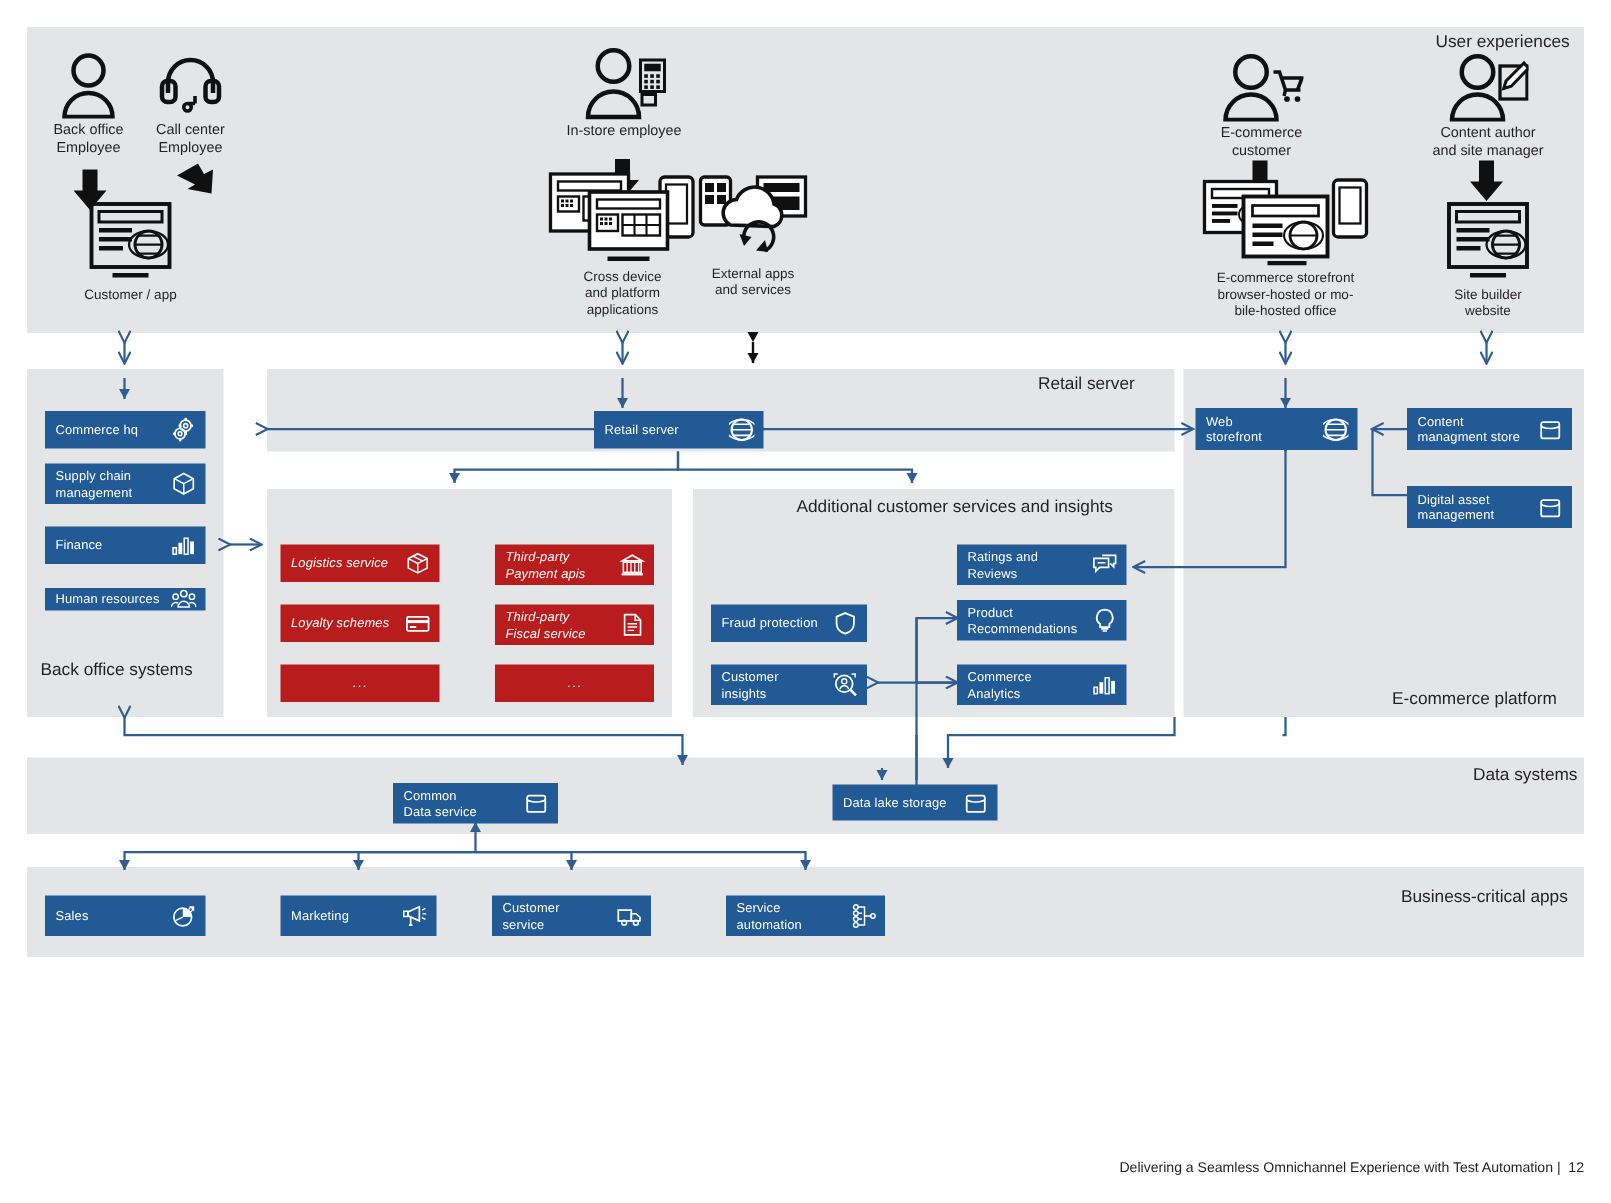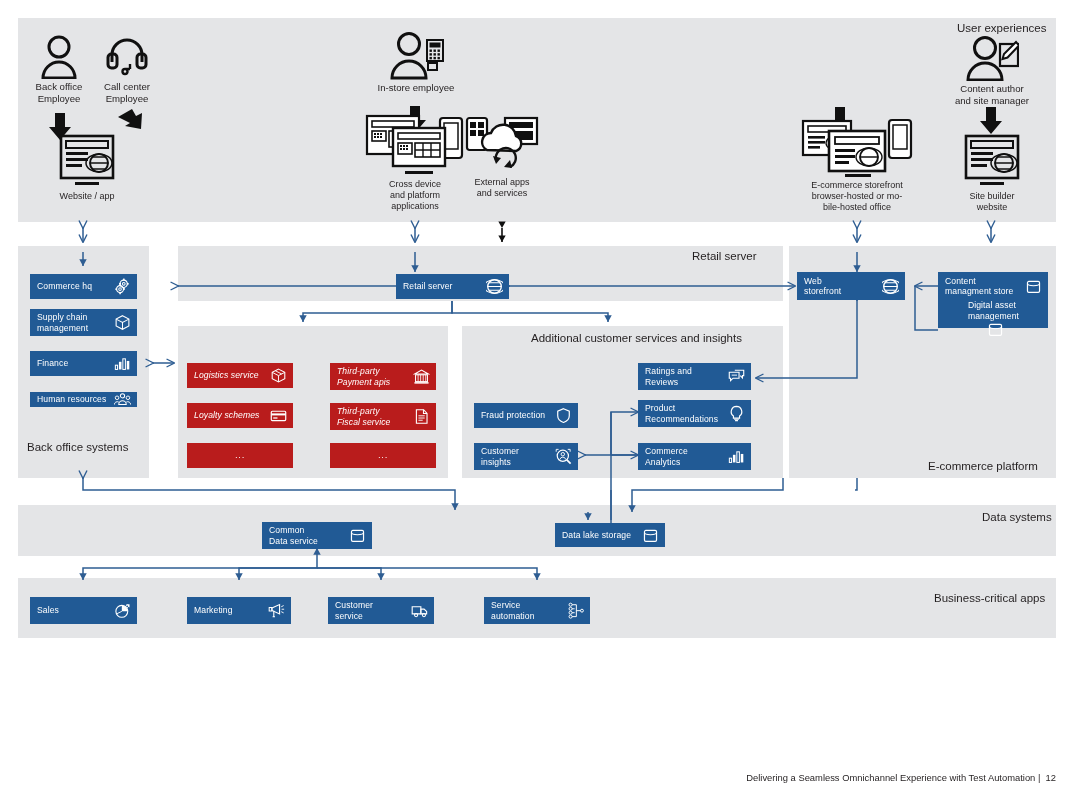--- a/index.html
+++ b/index.html
@@ -171,20 +171,33 @@
           <rect x="50.5" y="23.2" width="2.4" height="2.4"></rect>
         <rect x="42.5" y="26.9" width="2.4" height="2.4"></rect>
           <rect x="46.5" y="26.9" width="2.4" height="2.4"></rect>
           <rect x="50.5" y="26.9" width="2.4" height="2.4"></rect>
       </g>
       <rect x="41" y="33" width="9" height="7" fill="none" stroke="#101010" stroke-width="2"></rect>
     </svg>
     <div class="cap">In-store employee</div>
   </div>
 
+  <div class="persona" style="left:805px; top:35px; width:72px;">
+    <svg class="glyph" width="56" height="46" viewBox="0 0 56 46">
+      <circle cx="21" cy="13" r="10.5" fill="none" stroke="#101010" stroke-width="3"></circle>
+      <path d="M4,45 a17,17 0 0 1 34,0 z" fill="none" stroke="#101010" stroke-width="3"></path>
+      <path d="M36,13 L40,13 L44,25 L54,25" fill="none" stroke="#101010" stroke-width="2.4"></path>
+      <path d="M41.5,17 L55,17 L52,25" fill="none" stroke="#101010" stroke-width="2.4"></path>
+      <path d="M44,25 L43,29" stroke="#101010" stroke-width="2.2"></path>
+      <circle cx="45" cy="31" r="1.9" fill="#101010"></circle>
+      <circle cx="52" cy="31" r="1.9" fill="#101010"></circle>
+    </svg>
+    <div class="cap">E-commerce
+customer</div>
+  </div>
 
   <div class="persona" style="left:950px; top:35px; width:84px;">
     <svg class="glyph" width="54" height="46" viewBox="0 0 54 46">
       <circle cx="20" cy="13" r="10.5" fill="none" stroke="#101010" stroke-width="3"></circle>
       <path d="M3,45 a17,17 0 0 1 34,0 z" fill="none" stroke="#101010" stroke-width="3"></path>
       <rect x="35" y="9" width="18" height="22" fill="none" stroke="#101010" stroke-width="2.2"></rect>
       <path d="M51,7 L39,19 L37.5,24 L42.5,22.5 L54,10.5 z" fill="#ffffff" stroke="#101010" stroke-width="2"></path>
     </svg>
     <div class="cap">Content author
 and site manager</div>
@@ -204,21 +217,21 @@
     <svg class="glyph" width="62" height="54" viewBox="0 0 62 54">
       <rect x="5" y="2" width="52" height="42" fill="none" stroke="#101010" stroke-width="2.6"></rect>
       <rect x="10" y="7" width="42" height="7" fill="none" stroke="#101010" stroke-width="2"></rect>
       <rect x="10" y="18" width="22" height="3" fill="#101010"></rect>
       <rect x="10" y="24" width="22" height="3" fill="#101010"></rect>
       <rect x="10" y="30" width="16" height="3" fill="#101010"></rect>
       <circle cx="43" cy="29" r="9" fill="none" stroke="#101010" stroke-width="2"></circle>
       <path d="M34,29 h18 M43,20 a13,9 0 0 1 0,18 a13,9 0 0 1 0,-18 M36,23 h14 M36,35 h14" stroke="#101010" stroke-width="1.5" fill="none"></path>
       <rect x="19" y="48" width="24" height="3" fill="#101010"></rect>
     </svg>
-    <div class="cap">Website / app</div>
+    <div class="cap">Customer / app</div>
   </div>
 
   <div class="device" style="left:351px; top:112px; width:128px;">
     <svg class="glyph" width="100" height="64" viewBox="0 0 100 64">
       <rect x="2" y="4" width="52" height="38" fill="#fff" stroke="#101010" stroke-width="2.2"></rect>
       <rect x="7" y="9" width="42" height="6" fill="none" stroke="#101010" stroke-width="1.6"></rect>
       <rect x="7" y="19" width="14" height="10" fill="none" stroke="#101010" stroke-width="1.6"></rect>
       <g fill="#101010">
           <rect x="9" y="21" width="2" height="2"></rect>
           <rect x="12" y="21" width="2" height="2"></rect>
@@ -477,21 +490,21 @@
 
   <div class="chip" style="left:938px; top:272px; width:110px; height:28px;">
     <span class="lab">Content
 managment store</span>
     <svg class="ico" viewBox="0 0 20 20">
       <path d="M4.5,4 h11 a1.6,1.6 0 0 1 1.6,1.6 v9.6 a1.6,1.6 0 0 1 -1.6,1.6 h-11 a1.6,1.6 0 0 1 -1.6,-1.6 v-9.6 a1.6,1.6 0 0 1 1.6,-1.6 z" fill="none" stroke="#fff" stroke-width="1.4"></path>
       <path d="M2.9,6.6 a7.1,2.4 0 0 0 14.2,0" fill="none" stroke="#fff" stroke-width="1.2"></path>
     </svg>
   </div>
 
-  <div class="chip" style="left:938px; top:300px; width:110px; height:28px;flex-direction:column;">
+  <div class="chip" style="left:938px; top:324px; width:110px; height:28px;">
     <span class="lab">Digital asset
 management</span>
     <svg class="ico" viewBox="0 0 20 20">
       <path d="M4.5,4 h11 a1.6,1.6 0 0 1 1.6,1.6 v9.6 a1.6,1.6 0 0 1 -1.6,1.6 h-11 a1.6,1.6 0 0 1 -1.6,-1.6 v-9.6 a1.6,1.6 0 0 1 1.6,-1.6 z" fill="none" stroke="#fff" stroke-width="1.4"></path>
       <path d="M2.9,6.6 a7.1,2.4 0 0 0 14.2,0" fill="none" stroke="#fff" stroke-width="1.2"></path>
     </svg>
   </div>
 
   <div class="chip" style="left:262px; top:522px; width:110px; height:27px;">
     <span class="lab">Common

